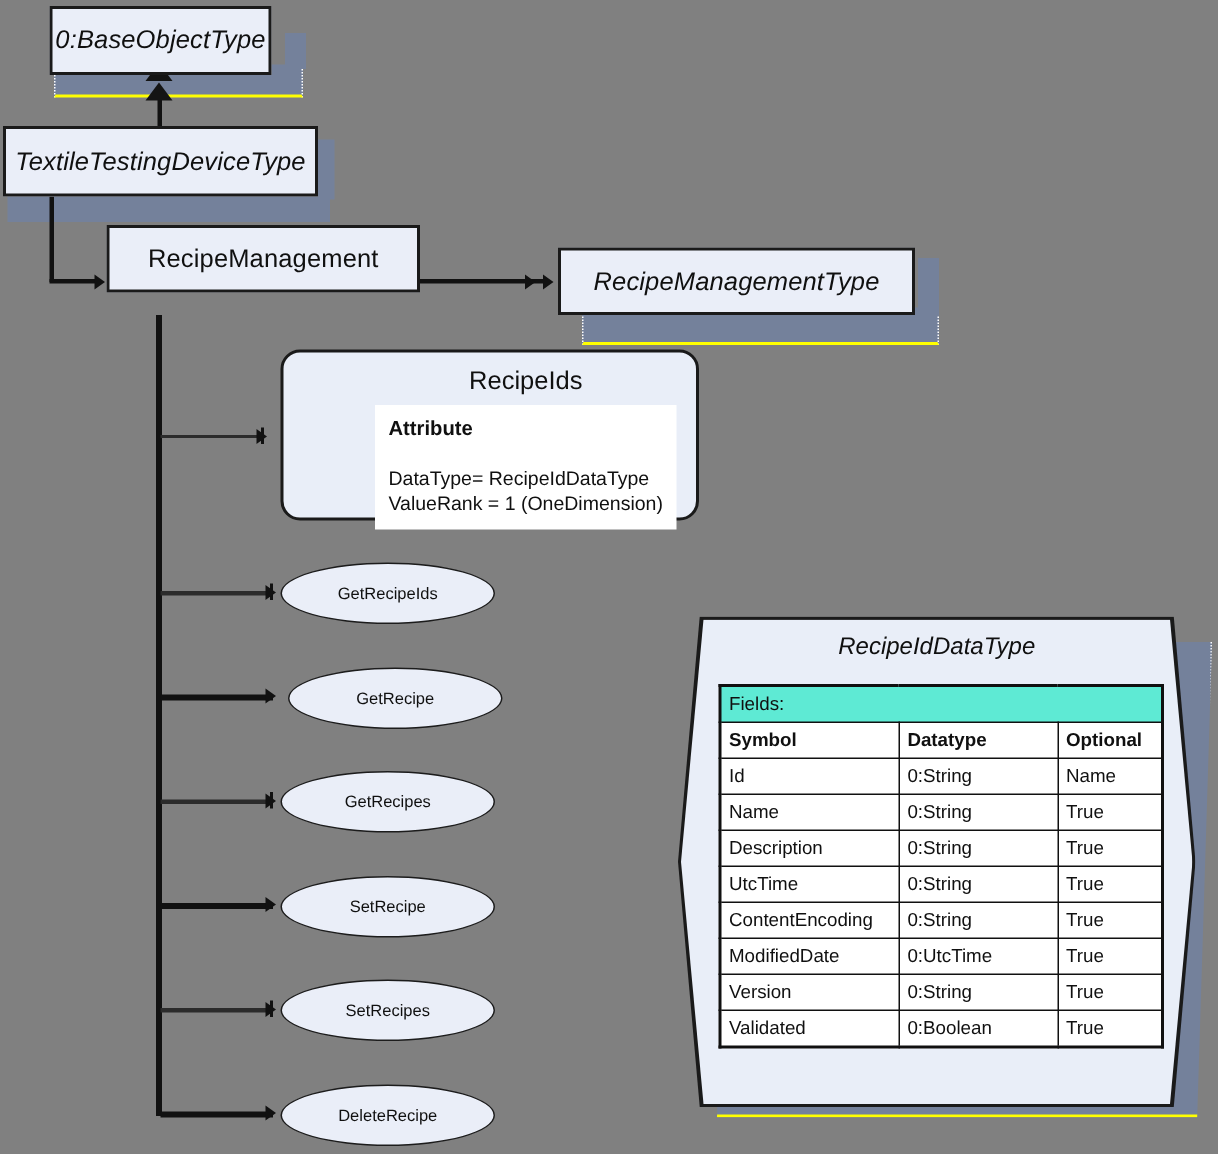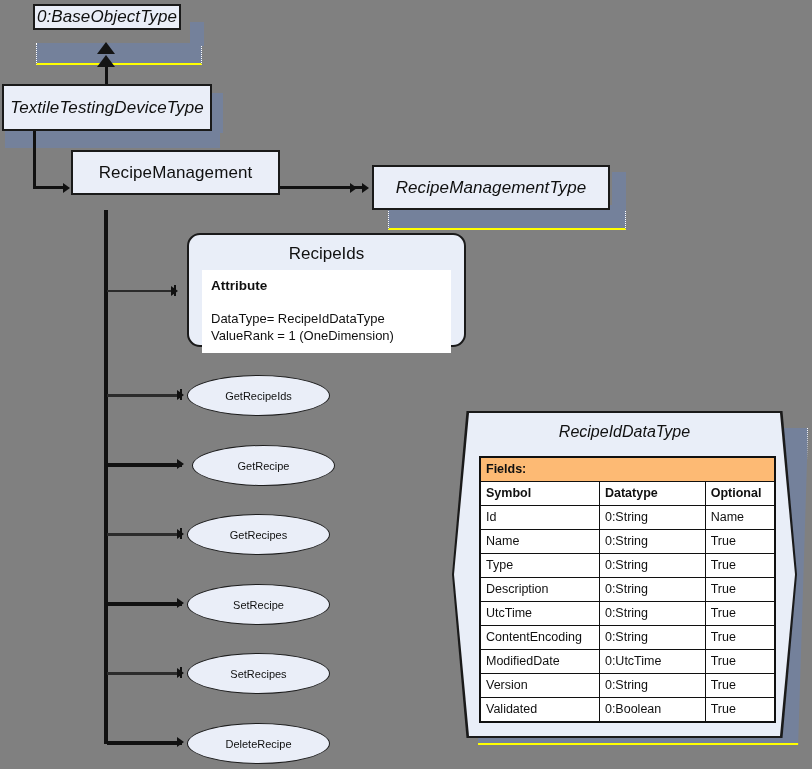--- a/index.html
+++ b/index.html
@@ -155,22 +155,22 @@
     z-index: 8;
   }
   table.fields td {
     border: 1px solid #101010;
     padding: 3px 4px 3px 5px;
     height: 17px;
     line-height: 15px;
     white-space: nowrap;
   }
   table.fields tr.fields-label td {
-    background: #fdba74;
-    font-weight: bold;
+    background: #5eead4;
+    font-weight: normal;
   }
   table.fields tr.head td {
     font-weight: bold;
   }
   .col-sym { width: 116px; }
   .col-dt  { width: 117px; }
   .col-opt { width: 64px; }
 
   
   .line-v {
@@ -224,21 +224,21 @@
   <div class="shadow-plain" style="left:5px; top:128px; width:215px; height:20px;"></div>
   <div class="shadow-plain" style="left:209px; top:93px; width:14px; height:40px;"></div>
 
   <div class="shadow-plate" style="left:388px; top:205px; width:238px; height:25px;"></div>
   <div class="shadow-plain" style="left:612px; top:172px; width:14px; height:38px;"></div>
 
   <div class="line-v" style="left:105px; top:60px; width:3px; height:24px;"></div>
   <div class="tri-up" style="left:97px; top:42px;"></div>
   <div class="tri-up" style="left:97px; top:55px;"></div>
 
-  <div class="node-box type" style="left:33px; top:4px; width:148px; height:26px;">
+  <div class="node-box type" style="left:33px; top:4px; width:148px; height:46px;">
     <span class="lbl">0:BaseObjectType</span>
   </div>
 
   <div class="node-box type" style="left:2px; top:84px; width:210px; height:47px;">
     <span class="lbl">TextileTestingDeviceType</span>
   </div>
 
   <div class="node-box" style="left:71px; top:150px; width:209px; height:45px;">
     <span class="lbl">RecipeManagement</span>
   </div>
@@ -275,21 +275,21 @@
   <div class="line-h" style="left:107px; top:602px; width:75px; height:4px;"></div>
   <div class="arrow-r" style="left:177px; top:598px;"></div>
 
   <div class="line-thin" style="left:107px; top:672px; width:74px; height:3px;"></div>
   <div class="tick" style="left:180px; top:667px; height:11px;"></div>
   <div class="arrow-r" style="left:177px; top:668px;"></div>
 
   <div class="line-h" style="left:107px; top:741px; width:75px; height:4px;"></div>
   <div class="arrow-r" style="left:177px; top:737px;"></div>
 
-  <div class="round-box" style="left:187px; top:233px; width:279px; height:114px;">
+  <div class="round-box" style="left:187px; top:233px; width:279px; height:114px;padding-left:48px;">
     <div class="rb-title">RecipeIds</div>
     <div class="rb-panel">
       <div class="attr-head">Attribute</div>
       <div>DataType= RecipeIdDataType</div>
       <div>ValueRank = 1 (OneDimension)</div>
     </div>
   </div>
 
   <div class="ellipse" style="left:187px; top:375px; width:143px; height:41px;">
     <span class="lbl">GetRecipeIds</span>
@@ -338,25 +338,20 @@
           <td>Id</td>
           <td>0:String</td>
           <td>Name</td>
         </tr>
         <tr>
           <td>Name</td>
           <td>0:String</td>
           <td>True</td>
         </tr>
         <tr>
-          <td>Type</td>
-          <td>0:String</td>
-          <td>True</td>
-        </tr>
-        <tr>
           <td>Description</td>
           <td>0:String</td>
           <td>True</td>
         </tr>
         <tr>
           <td>UtcTime</td>
           <td>0:String</td>
           <td>True</td>
         </tr>
         <tr>

